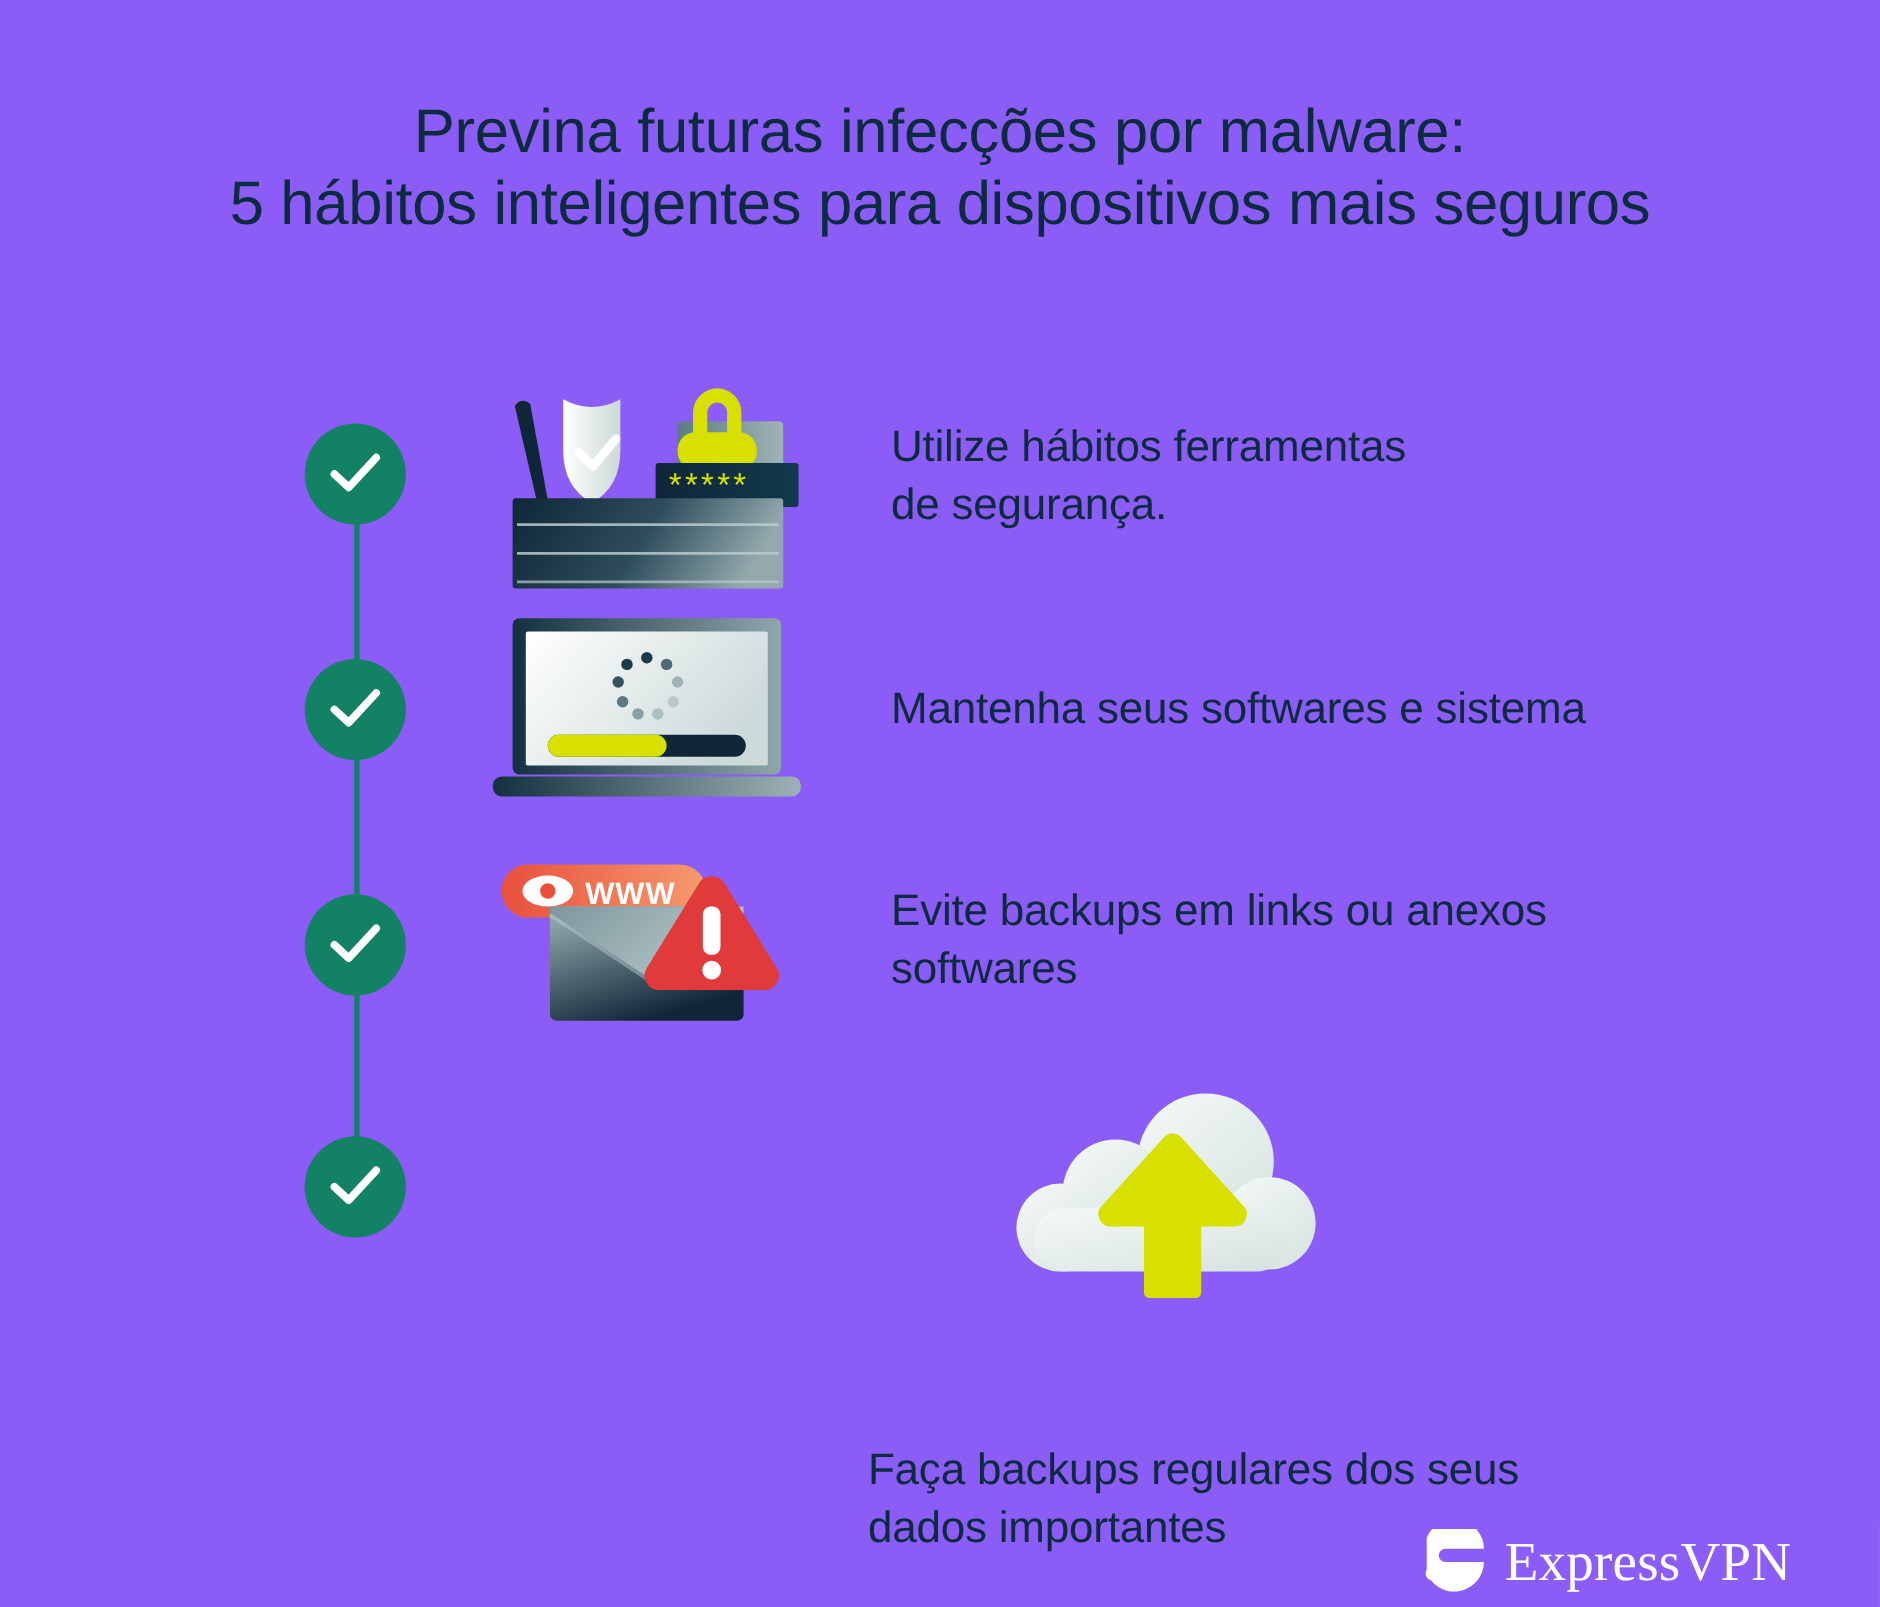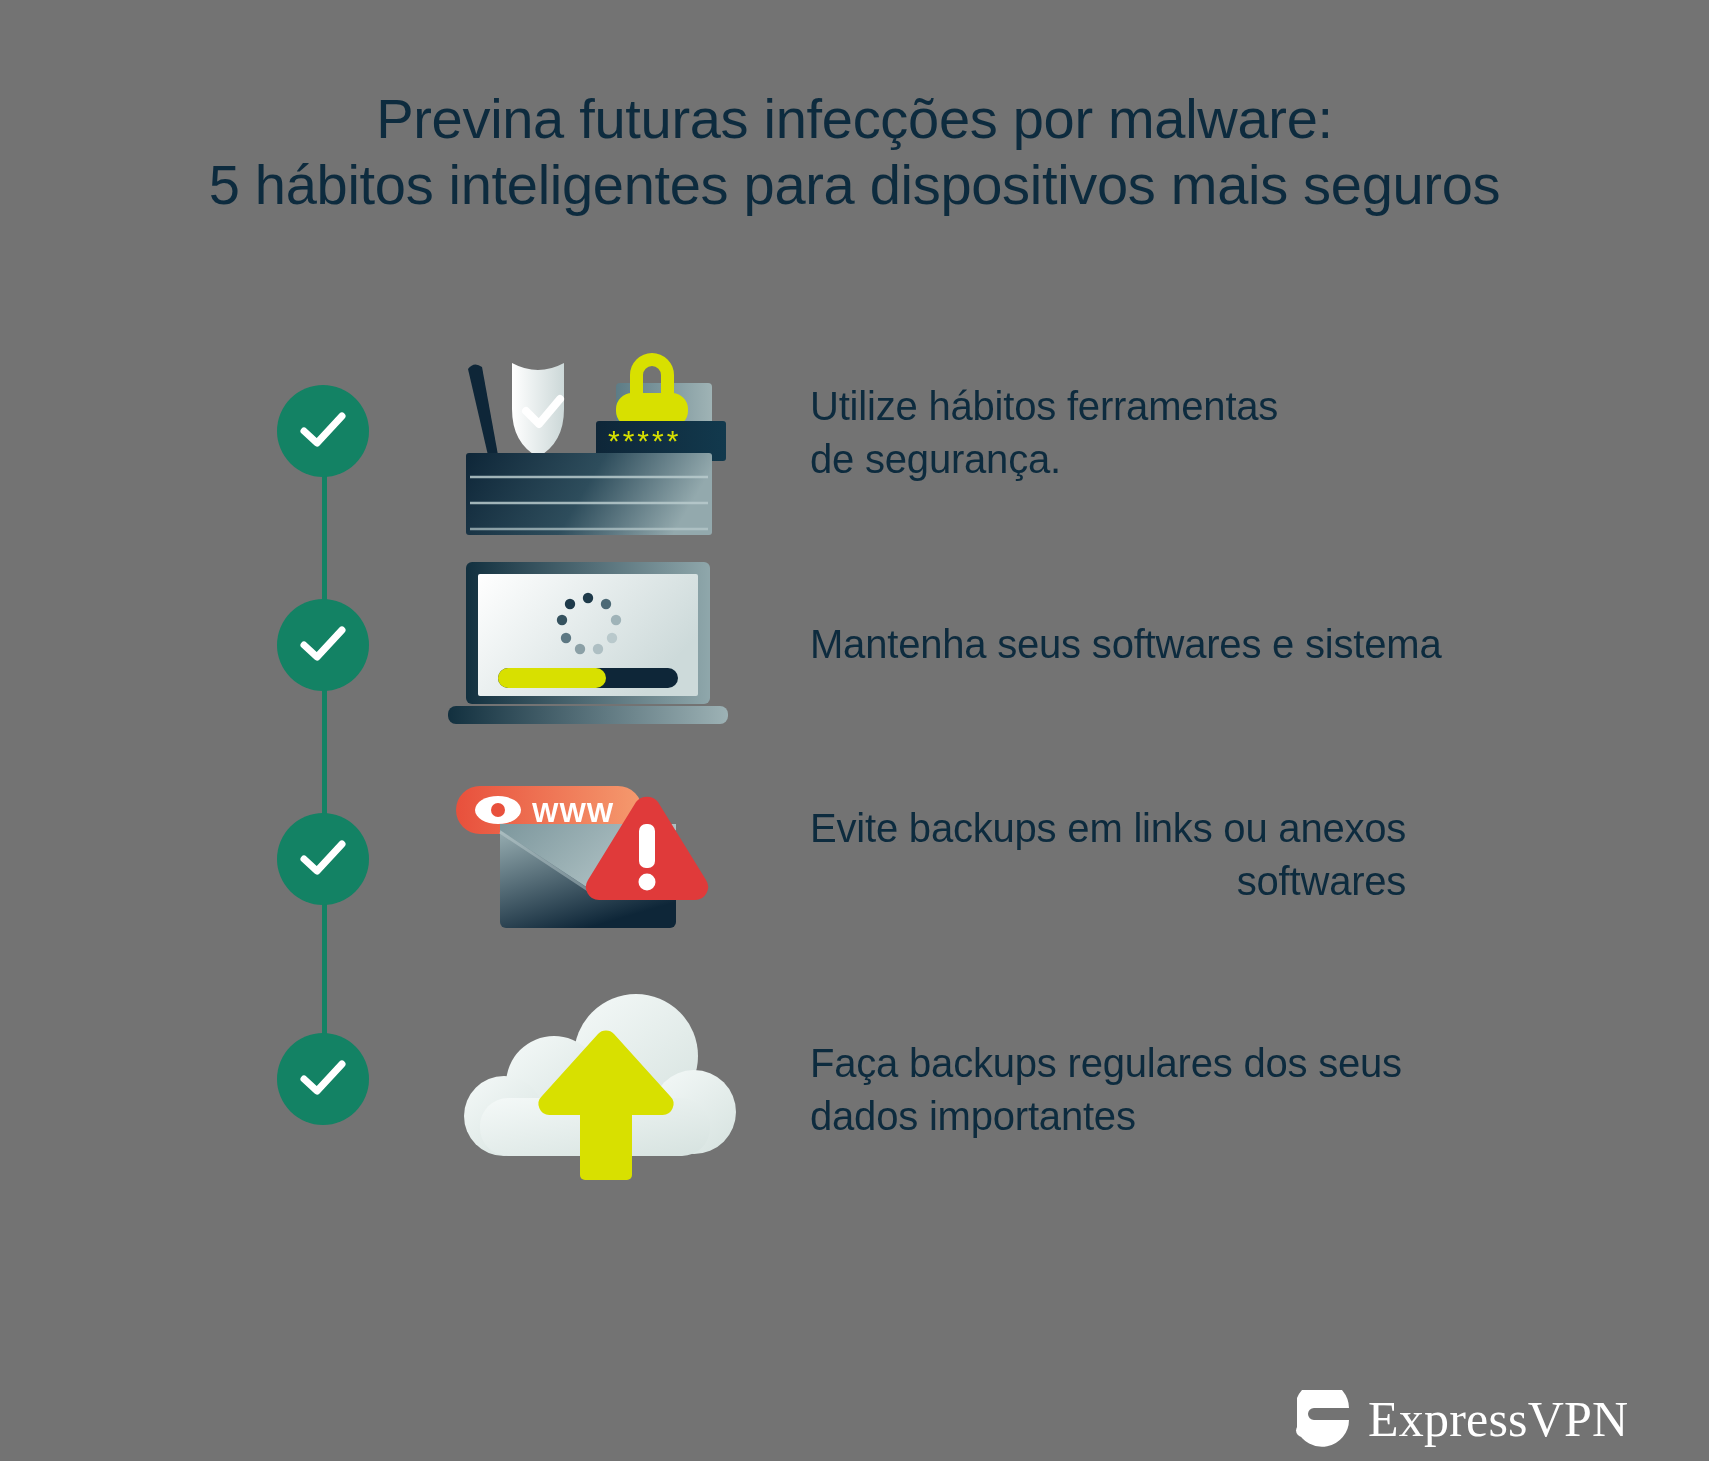--- a/index.html
+++ b/index.html
@@ -11,21 +11,21 @@
     height: 1461px;
     background: #bcd0cc;
     font-family: "Liberation Sans", sans-serif;
     overflow: hidden;
     position: relative;
   }
   .canvas {
     position: relative;
     width: 1709px;
     height: 1461px;
-    background: #737373;
+    background: #8b5cf6;
   }
 
   
   .title-block {
     position: absolute;
     top: 86px;
     left: 0;
     width: 1709px;
     text-align: center;
     color: #0d2b3e;
@@ -93,22 +93,22 @@
     color: #0d2b3e;
     font-size: 40px;
     line-height: 1.32;
     font-weight: 400;
     letter-spacing: -0.2px;
   }
   .copy .ln { display: block; white-space: nowrap; }
 
   .row-0 { top: 325px; }
   .row-1 { top: 552px; }
-  .row-2 { top: 772px; text-align: right; }
-  .row-3 { top: 990px; }
+  .row-2 { top: 772px; }
+  .row-3 { top: 990px; flex-direction: column; }
 
   .row-0 .art { height: 215px; }
   .row-1 .art { height: 185px; }
   .row-2 .art { height: 165px; }
   .row-3 .art { height: 200px; }
 
   
   .art svg { position: absolute; left: 0; top: 0; display: block; overflow: visible; }
 
   

